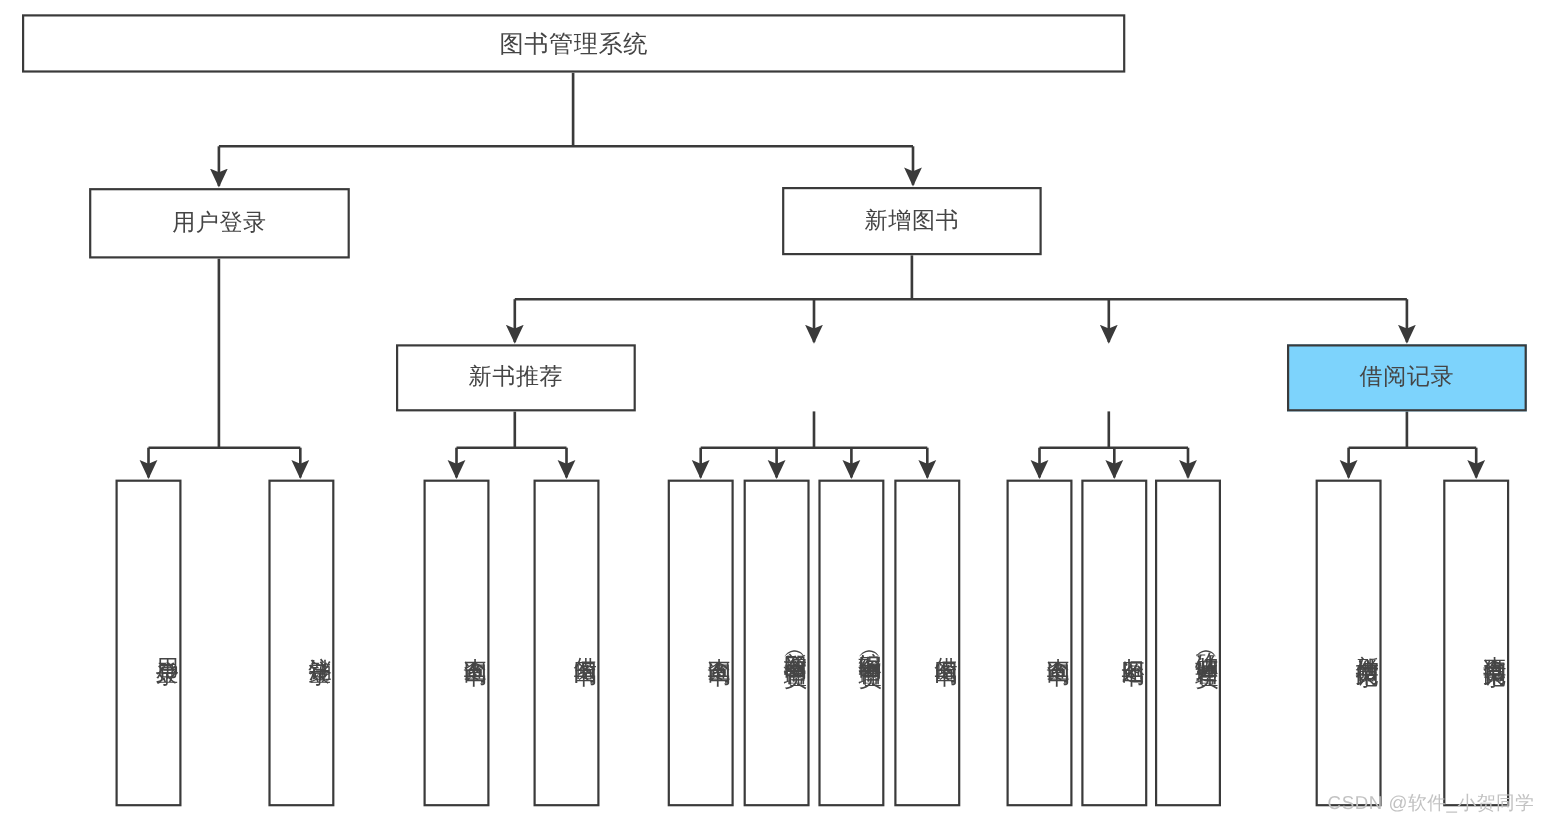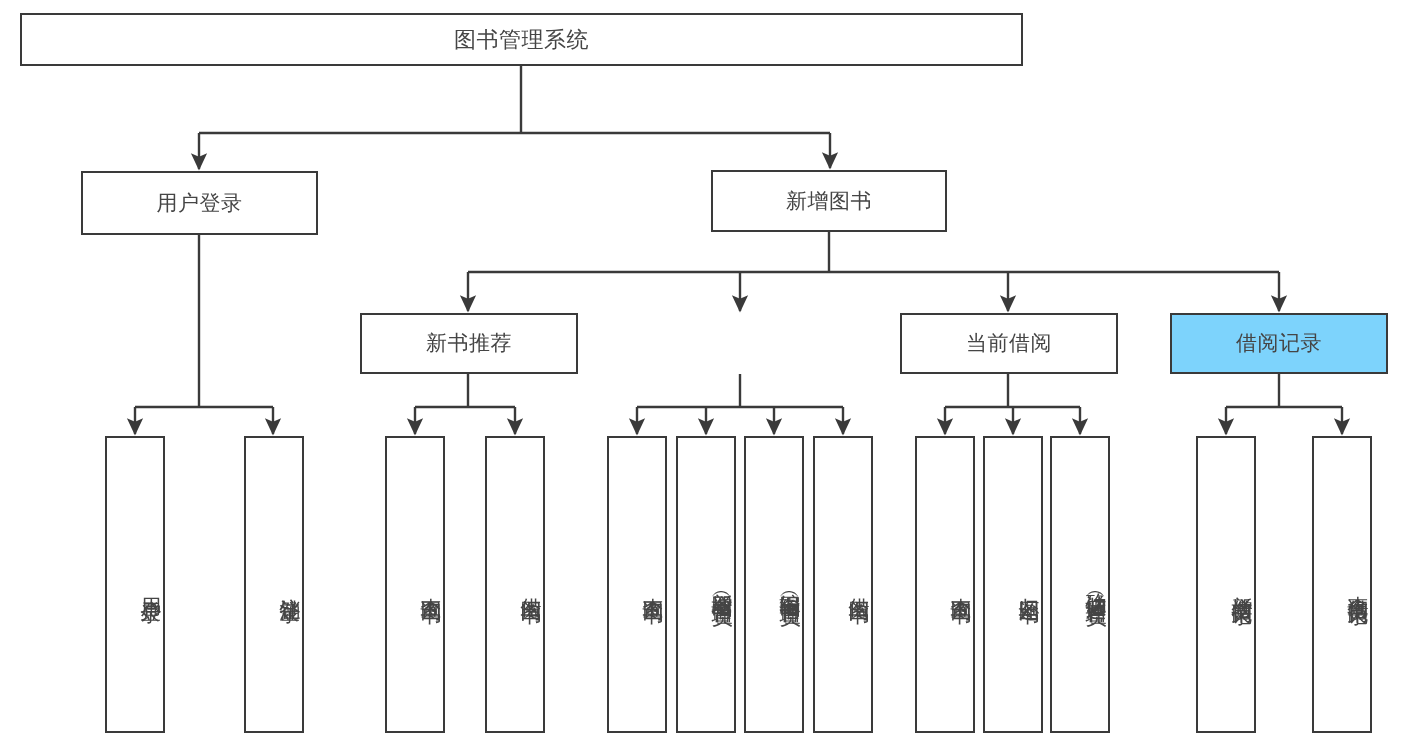--- a/index.html
+++ b/index.html
@@ -117,30 +117,30 @@
       <path d="M 1342 407 L 1342 434" marker-end="url(#arrow)"></path>
     </g>
   </svg>
 
   <div class="node root h" id="n-root" style="left: 20px; top: 13px; width: 1003px; height: 53px; border-color: rgb(58, 58, 58); background: rgb(255, 255, 255); color: rgb(69, 69, 69);">图书管理系统</div>
 
   <div class="node h" style="left: 81px; top: 171px; width: 237px; height: 64px; border-color: rgb(58, 58, 58); background: rgb(255, 255, 255); color: rgb(69, 69, 69);">用户登录</div>
   <div class="node h" style="left: 711px; top: 170px; width: 236px; height: 62px; border-color: rgb(58, 58, 58); background: rgb(255, 255, 255); color: rgb(69, 69, 69);">新增图书</div>
 
   <div class="node h" style="left: 360px; top: 313px; width: 218px; height: 61px; border-color: rgb(58, 58, 58); background: rgb(255, 255, 255); color: rgb(69, 69, 69); text-align: center;">新书推荐</div>
-  <div class="node h" style="left: 900px; top: 313px; width: 218px; height: 61px; border-color: rgb(58, 58, 58); background: rgb(255, 255, 255); color: rgb(69, 69, 69);">当前借阅</div>
   <div class="node h" style="left: 1170px; top: 313px; width: 218px; height: 61px; border-color: rgb(58, 58, 58); background: #7dd3fc; color: rgb(69, 69, 69);">借阅记录</div>
 
   <div class="node v" style="left: 105px; top: 436px; width: 60px; height: 297px; border-color: rgb(58, 58, 58); background: rgb(255, 255, 255); color: rgb(69, 69, 69);">用户登录</div>
   <div class="node v" style="left: 244px; top: 436px; width: 60px; height: 297px; border-color: rgb(58, 58, 58); background: rgb(255, 255, 255); color: rgb(69, 69, 69);">注销登录</div>
   <div class="node v" style="left: 385px; top: 436px; width: 60px; height: 297px; border-color: rgb(58, 58, 58); background: rgb(255, 255, 255); color: rgb(69, 69, 69);">查询图书</div>
   <div class="node v" style="left: 485px; top: 436px; width: 60px; height: 297px; border-color: rgb(58, 58, 58); background: rgb(255, 255, 255); color: rgb(69, 69, 69);">借阅图书</div>
   <div class="node v" style="left: 607px; top: 436px; width: 60px; height: 297px; border-color: rgb(58, 58, 58); background: rgb(255, 255, 255); color: rgb(69, 69, 69);">查询图书</div>
   <div class="node v" style="left: 676px; top: 436px; width: 60px; height: 297px; border-color: rgb(58, 58, 58); background: rgb(255, 255, 255); color: rgb(69, 69, 69);">新增图书（管理员）</div>
   <div class="node v" style="left: 744px; top: 436px; width: 60px; height: 297px; border-color: rgb(58, 58, 58); background: rgb(255, 255, 255); color: rgb(69, 69, 69);">编辑图书（管理员）</div>
   <div class="node v" style="left: 813px; top: 436px; width: 60px; height: 297px; border-color: rgb(58, 58, 58); background: rgb(255, 255, 255); color: rgb(69, 69, 69);">借阅图书</div>
   <div class="node v" style="left: 915px; top: 436px; width: 60px; height: 297px; border-color: rgb(58, 58, 58); background: rgb(255, 255, 255); color: rgb(69, 69, 69);">查询图书</div>
   <div class="node v" style="left: 983px; top: 436px; width: 60px; height: 297px; border-color: rgb(58, 58, 58); background: rgb(255, 255, 255); color: rgb(69, 69, 69);">归还图书</div>
   <div class="node v" style="left: 1050px; top: 436px; width: 60px; height: 297px; border-color: rgb(58, 58, 58); background: rgb(255, 255, 255); color: rgb(69, 69, 69);">确认归还（管理员）</div>
   <div class="node v" style="left: 1196px; top: 436px; width: 60px; height: 297px; border-color: rgb(58, 58, 58); background: rgb(255, 255, 255); color: rgb(69, 69, 69);">新增借阅记录</div>
   <div class="node v" style="left: 1312px; top: 436px; width: 60px; height: 297px; border-color: rgb(58, 58, 58); background: rgb(255, 255, 255); color: rgb(69, 69, 69);">查询借阅记录</div>
 
+  <div class="watermark" style="color: rgb(194, 194, 194);">CSDN @软件_小贺同学</div>
 </div>
 
 </body></html>

